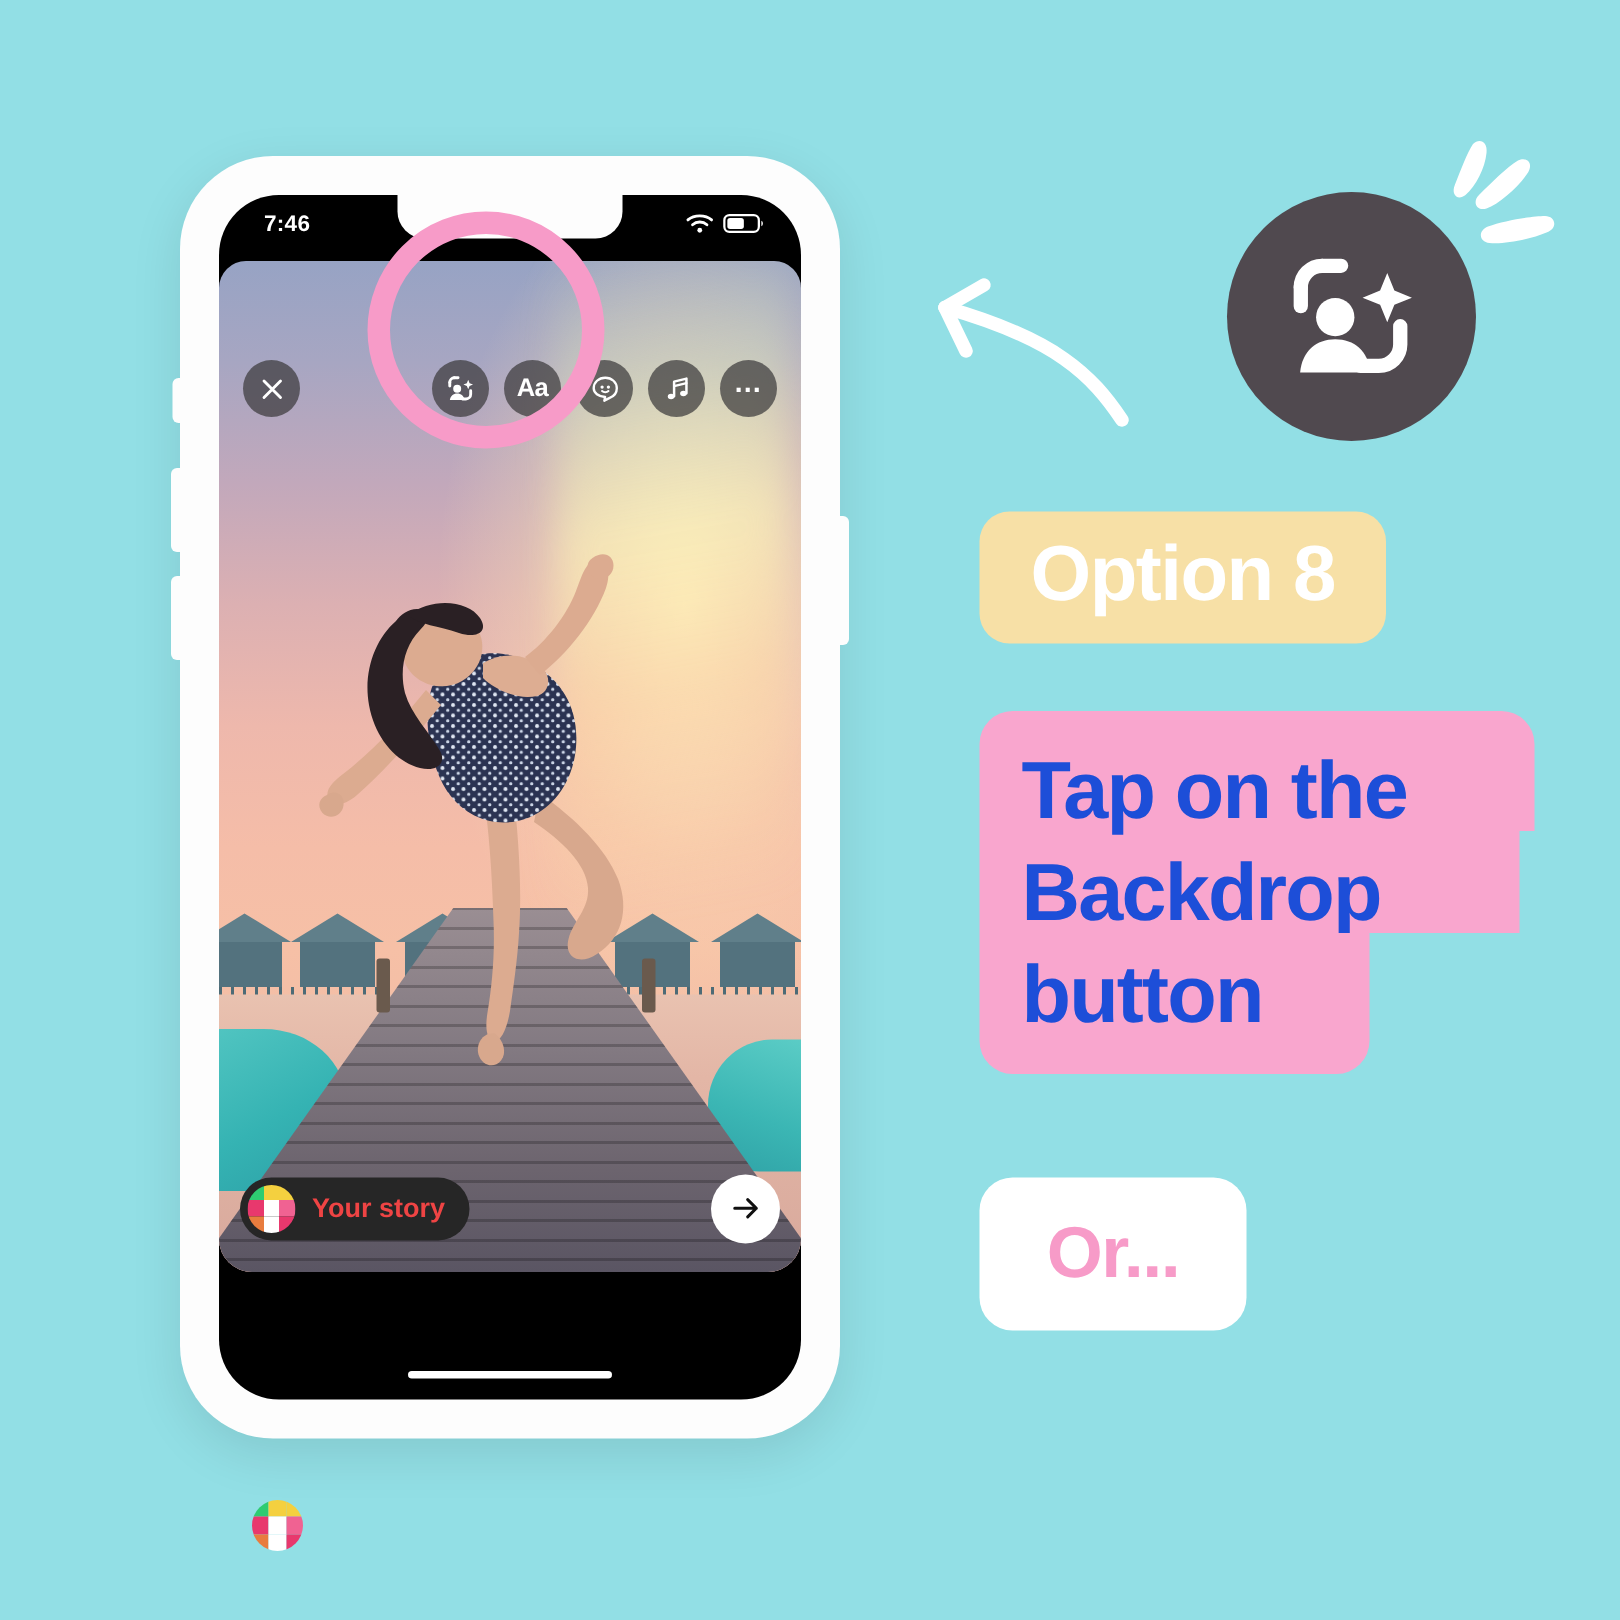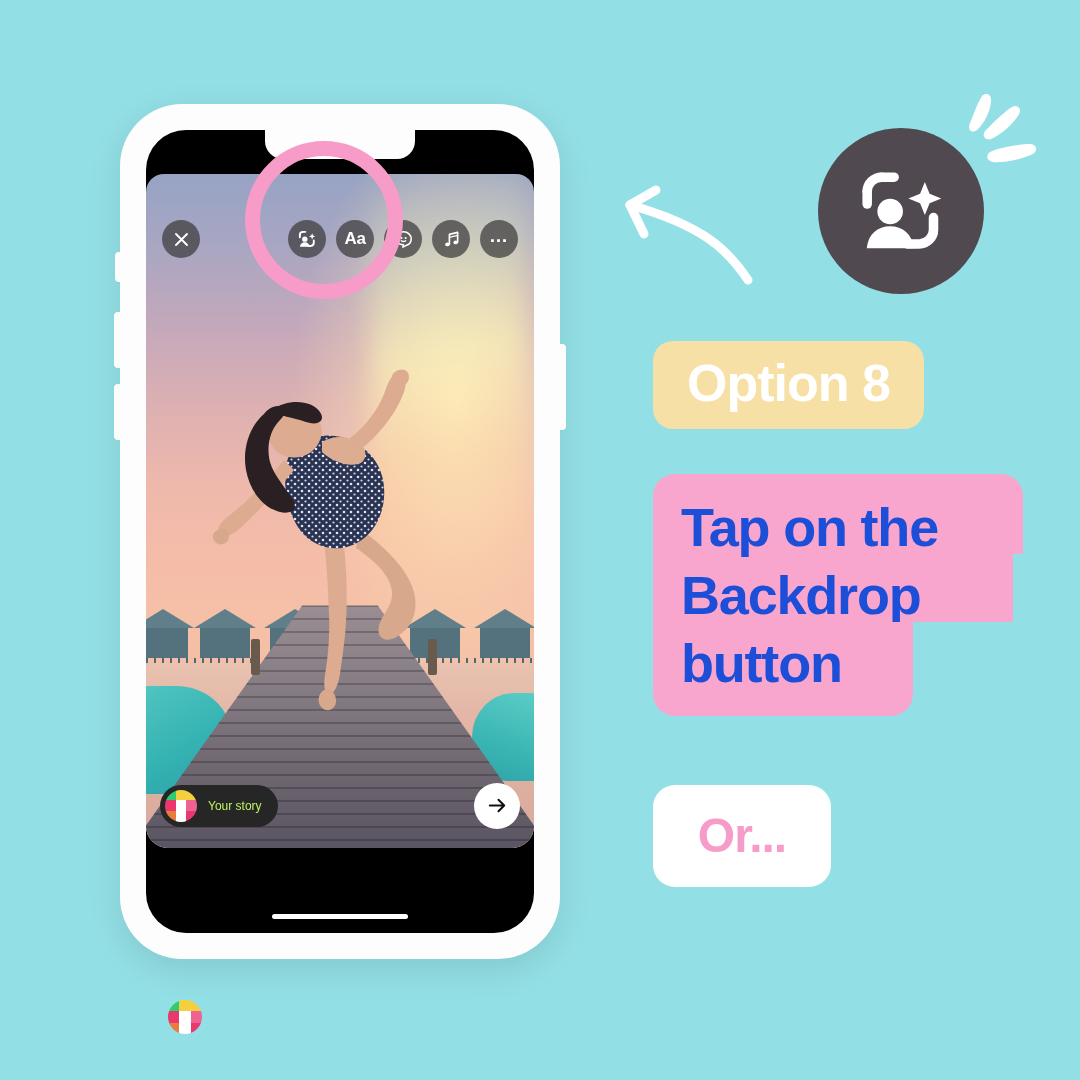--- a/index.html
+++ b/index.html
@@ -162,21 +162,21 @@
     border-radius: 2px;
   }
   .post.l { left: 27%; top: 69%; }
   .post.r { right: 25%; top: 69%; }
 
   
   .dancer { position: absolute; left: 0; top: 0; width: 100%; height: 100%; }
 
   
   #story-top {
-    position: absolute; left: 0; top: 32px;
+    position: absolute; left: 0; top: 52px;
     width: 100%; height: 66px;
     display: flex; align-items: center;
     padding: 0 16px;
     z-index: 6;
   }
   .circ-btn {
     width: 38px; height: 38px;
     border-radius: 50%;
     background: rgba(60,58,60,.72);
     display: flex; align-items: center; justify-content: center;
@@ -210,21 +210,21 @@
     z-index: 6;
   }
   .pill {
     height: 42px;
     background: #262626;
     border-radius: 21px;
     display: flex; align-items: center;
     padding: 0 16px 0 5px;
     gap: 11px;
   }
-  .pill-label { color: #bef264; font-size: 12px; font-weight: normal; white-space: nowrap; }
+  .pill-label { color: #ef4444; font-size: 18px; font-weight: bold; white-space: nowrap; }
   .avatar-grid {
     width: 32px; height: 32px; border-radius: 50%;
     overflow: hidden; flex: 0 0 auto;
     display: grid;
     grid-template-columns: repeat(3, 1fr);
     grid-template-rows: repeat(3, 1fr);
   }
   .cf-badge {
     width: 30px; height: 30px; border-radius: 50%;
     background: #2ecc52;
@@ -468,20 +468,35 @@
 
 
         <div id="send-btn">
           <svg width="23" height="23" viewBox="0 0 24 24">
             <path d="M4 12 H19 M13 6 L19 12 L13 18" fill="none" stroke="#101010" stroke-width="2.1" stroke-linecap="round" stroke-linejoin="round"></path>
           </svg>
         </div>
       </div>
     </div>
 
+    <div id="statusbar">
+      <div id="status-time">7:46</div>
+      <div id="status-right">
+        <svg width="19" height="14" viewBox="0 0 19 14">
+          <path d="M1.6 4.6 C5.8 1 13.2 1 17.4 4.6" fill="none" stroke="#fff" stroke-width="1.9" stroke-linecap="round"></path>
+          <path d="M4.7 7.8 C7.4 5.4 11.6 5.4 14.3 7.8" fill="none" stroke="#fff" stroke-width="1.9" stroke-linecap="round"></path>
+          <circle cx="9.5" cy="11.5" r="1.6" fill="#fff"></circle>
+        </svg>
+        <svg width="28" height="14" viewBox="0 0 28 14">
+          <rect x="0.9" y="1.4" width="23" height="11.2" rx="3.4" fill="none" stroke="#fff" stroke-width="1.5"></rect>
+          <rect x="2.9" y="3.4" width="11" height="7.2" rx="1.8" fill="#fff"></rect>
+          <path d="M25.6 5.2 C26.9 5.6 26.9 8.4 25.6 8.8 Z" fill="#fff"></path>
+        </svg>
+      </div>
+    </div>
 
     <div id="notch"></div>
     <div id="home-indicator"></div>
   </div>
 </div>
 
 <div id="highlight-ring"></div>
 
 <svg id="arrow" width="160" height="120" viewBox="0 0 160 120">
   <path d="M148 112 C128 82 104 58 30 37" fill="none" stroke="#ffffff" stroke-width="9" stroke-linecap="round"></path>

